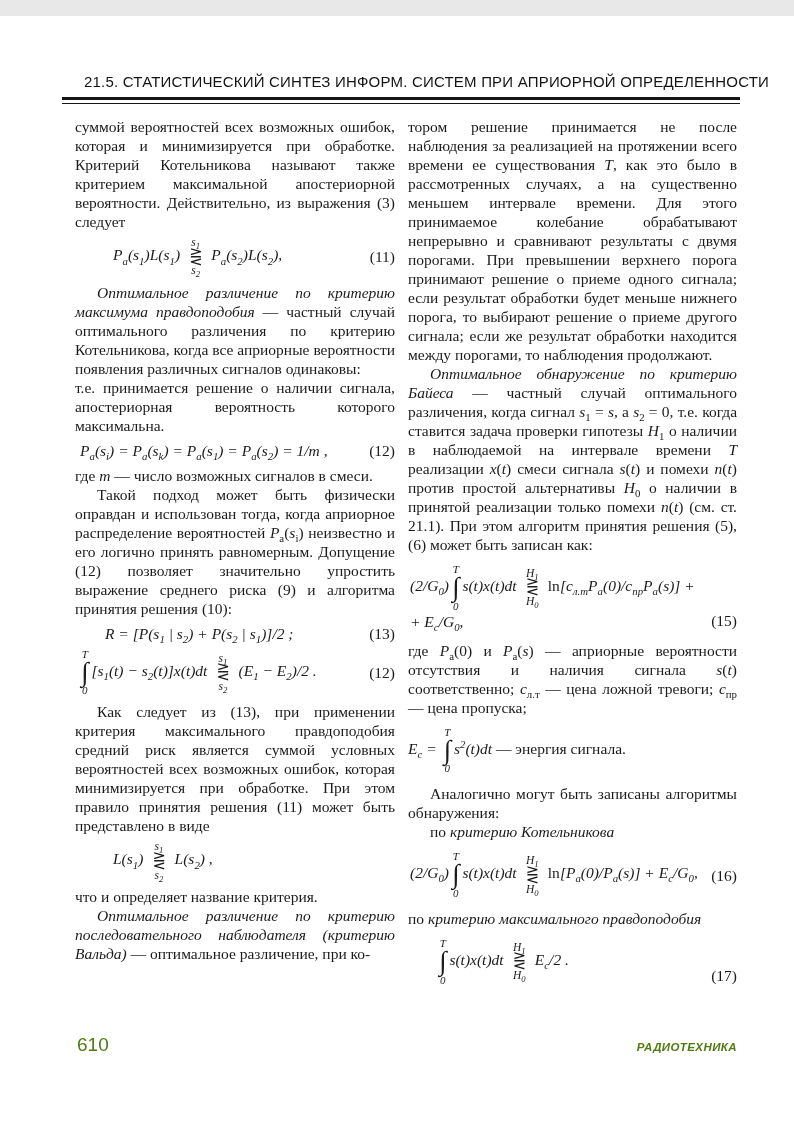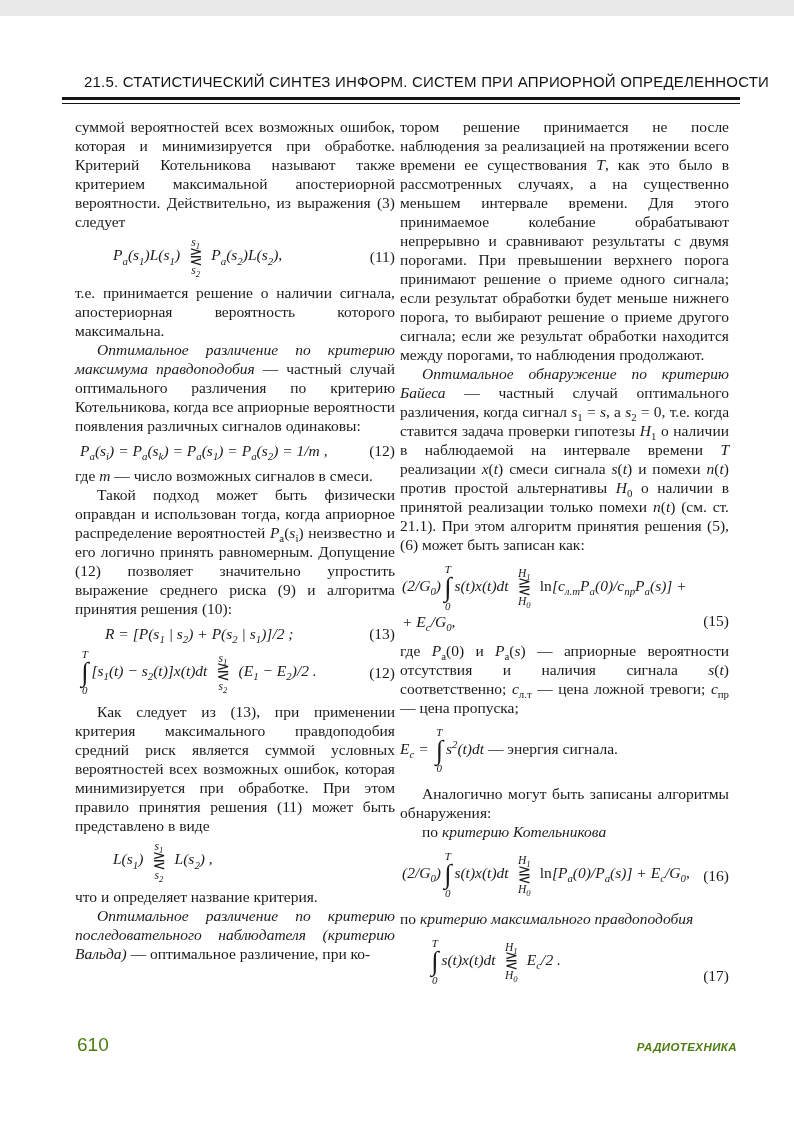--- a/index.html
+++ b/index.html
@@ -10,21 +10,21 @@
   
   .header{position:absolute;left:62px;top:57px;width:678px;}
   .htitle{
     font-family:"Liberation Sans",sans-serif;font-size:15px;font-weight:400;
     letter-spacing:.2px;padding-left:22px;white-space:nowrap;color:#141414;
   }
   .rule1{height:3px;background:#161616;margin-top:7px;}
   .rule2{height:1.5px;background:#161616;margin-top:2.5px;}
   
   .cols{
-    position:absolute;left:75px;top:101px;width:662px;display:flex;gap:5px;
+    position:absolute;left:75px;top:101px;width:662px;display:flex;gap:13px;
     font-family:"Liberation Serif",serif;font-size:15.5px;line-height:19px;
   }
   .col-left{flex:0 0 320px;max-width:320px;}
   .col-right{flex:0 0 329px;max-width:329px;}
   .para{margin:0;text-align:justify;}
   .ind{text-indent:22px;}
   .it{font-style:italic;}
   .rm{font-style:normal;}
   sub.sb{font-size:70%;line-height:0;}
   sup.sp{font-size:70%;line-height:0;}
@@ -77,22 +77,22 @@
         <div class="formula">
           <div class="fbody" style="padding-left: 38px;">
             <div>P<sub class="sb">а</sub>(s<sub class="sb">1</sub>)L(s<sub class="sb">1</sub>) <span class="relw">
                 <span class="rlab">s<sub class="sb">1</sub></span>
                 <span class="rglyph">⋛</span>
                 <span class="rlab">s<sub class="sb">2</sub></span>
               </span> P<sub class="sb">а</sub>(s<sub class="sb">2</sub>)L(s<sub class="sb">2</sub>),</div>
           </div>
           <span class="eqnum">(11)</span>
         </div>
+        <p class="para ind"><span class="it">Оптимальное различение по критерию максимума правдоподобия</span> — частный случай оптимального различения по критерию Котельникова, когда все априорные вероятности появления различных сигналов одинаковы:</p>
         <p class="para">т.е. принимается решение о наличии сигнала, апостериорная вероятность которого максимальна.</p>
-        <p class="para ind"><span class="it">Оптимальное различение по критерию максимума правдоподобия</span> — частный случай оптимального различения по критерию Котельникова, когда все априорные вероятности появления различных сигналов одинаковы:</p>
         <div class="formula">
           <div class="fbody" style="padding-left: 5px;">
             <div>P<sub class="sb">а</sub>(s<sub class="sb">i</sub>) = P<sub class="sb">а</sub>(s<sub class="sb">k</sub>) = P<sub class="sb">а</sub>(s<sub class="sb">1</sub>) = P<sub class="sb">а</sub>(s<sub class="sb">2</sub>) = 1/m ,</div>
           </div>
           <span class="eqnum">(12)</span>
         </div>
         <p class="para">где <span class="it">m</span> — число возможных сигналов в смеси.</p>
         <p class="para ind">Такой подход может быть физически оправдан и использован тогда, когда априорное распределение вероятностей <span class="it">P</span><sub class="sb">а</sub>(<span class="it">s</span><sub class="sb">i</sub>) неизвестно и его логично принять равномерным. Допущение (12) позволяет значительно упростить выражение среднего риска (9) и алгоритма принятия решения (10):</p>
         <div class="formula">
           <div class="fbody" style="padding-left: 30px;">

